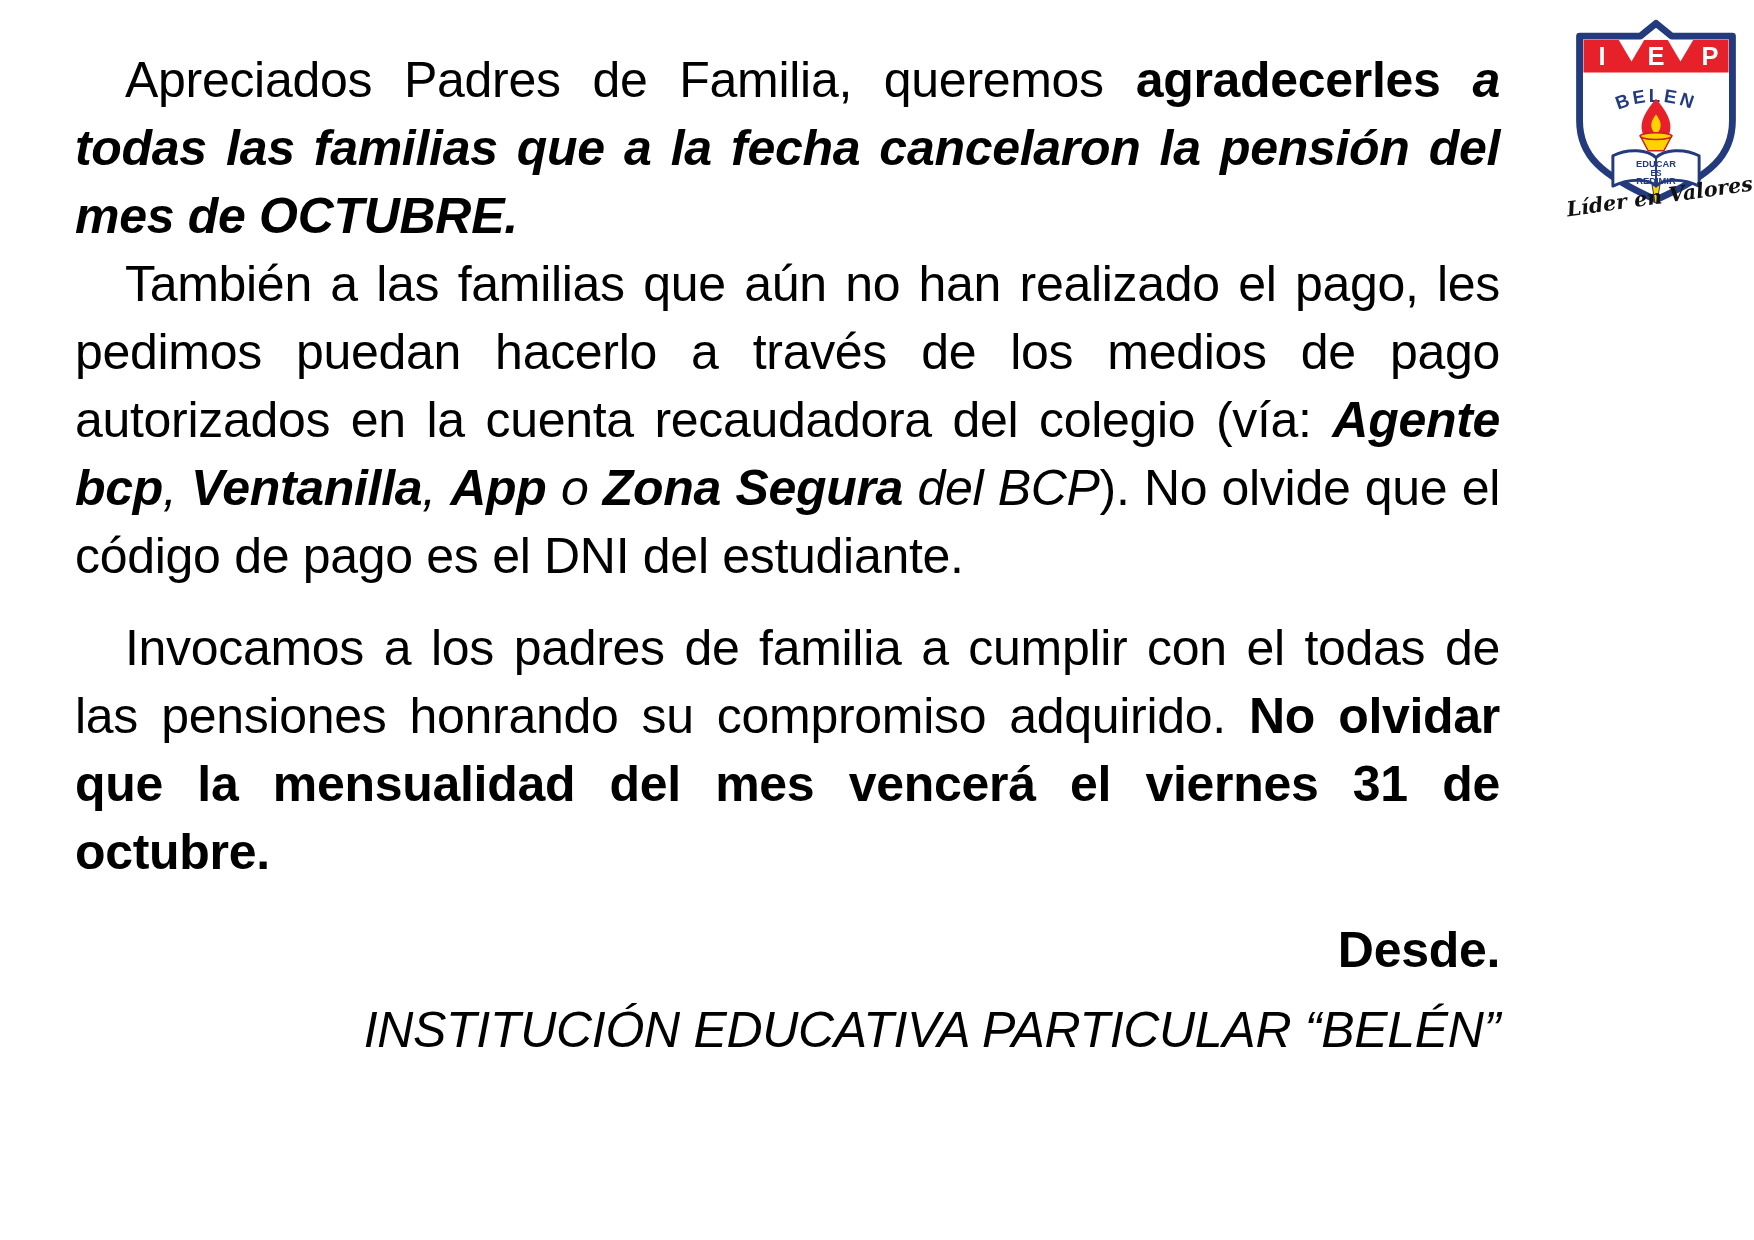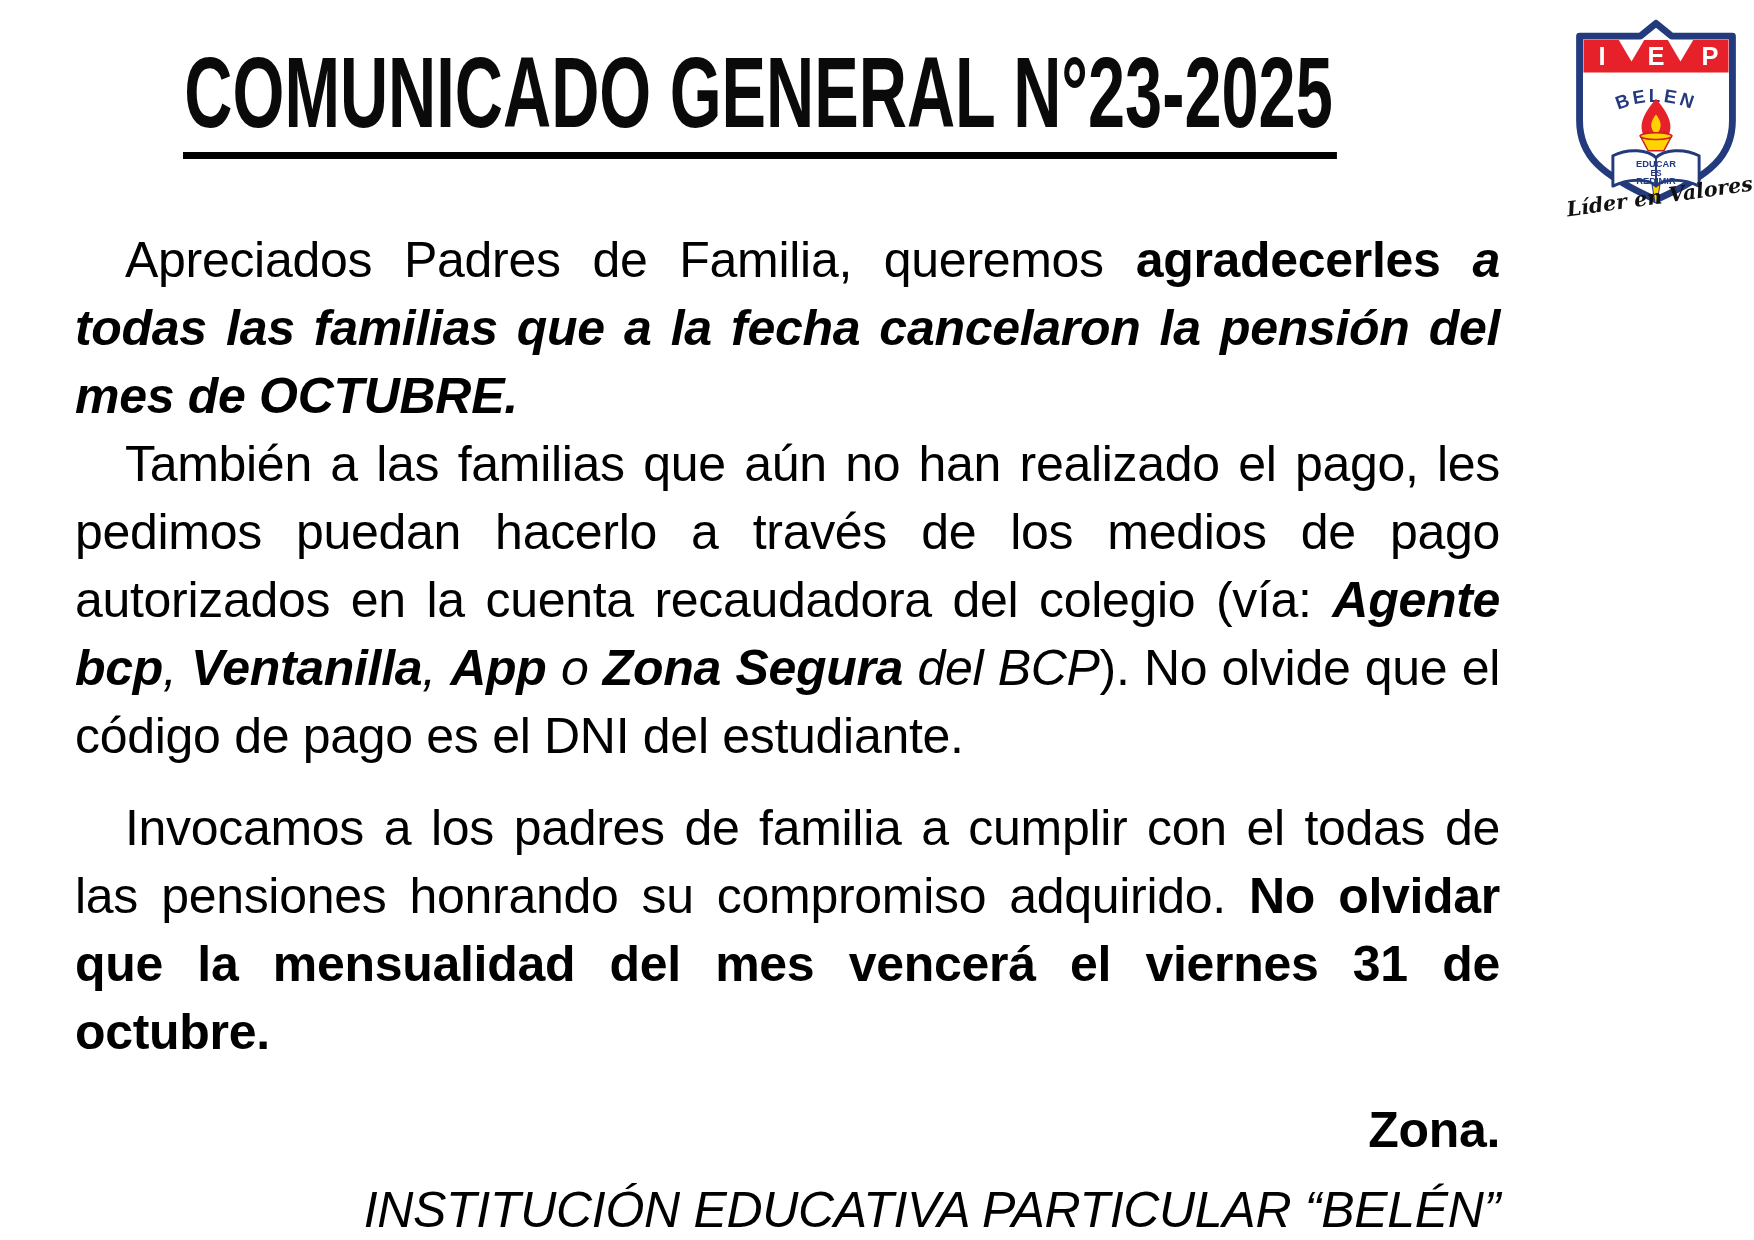--- a/index.html
+++ b/index.html
@@ -60,23 +60,20 @@
     font-weight:400;
     font-style:italic;
     text-indent:0;
   }
 </style>
 </head>
 <body>
 
 <div class="page">
 
-  <div class="title-row">
-    <h1 class="doc-title">COMUNICADO GENERAL N°23-2025</h1>
-  </div>
 
   <div class="logo-wrap">
     <svg viewBox="0 0 200 215" xmlns="http://www.w3.org/2000/svg" font-family="Liberation Sans, sans-serif">
 
       <path d="M 22,26 L 84,26 L 100,13 L 116,26 L 178,26 L 178,112
                C 178,148 156,168 100,193 C 44,168 22,148 22,112 Z" fill="#ffffff" stroke="#233a7d" stroke-width="7" stroke-linejoin="round"></path>
 
       <path d="M 26,30 L 174,30 L 174,63 L 26,63 Z" fill="#e62129"></path>
       <path d="M 62,30 L 88,30 L 75,52 Z" fill="#ffffff"></path>
       <path d="M 112,30 L 138,30 L 125,52 Z" fill="#ffffff"></path>
@@ -110,18 +107,18 @@
 
   <div class="body-text">
 
     <p><span>Apreciados Padres de Familia, queremos </span><span class="run-b">agradecerles </span><span class="run-bi">a todas las familias que a la fecha cancelaron la pensión del mes de OCTUBRE.</span></p>
 
     <p><span>También a las familias que aún no han realizado el pago, les  pedimos puedan hacerlo a través de los medios de pago autorizados en la cuenta recaudadora del colegio (vía: </span><span class="run-bi">Agente bcp</span><span class="run-i">, </span><span class="run-bi">Ventanilla</span><span class="run-i">, </span><span class="run-bi">App</span><span class="run-i"> o </span><span class="run-bi">Zona Segura</span><span class="run-i"> del BCP</span><span>). No olvide que el código de pago es el DNI del estudiante.</span></p>
 
     <p class="p-invocamos"><span>Invocamos a los padres de familia a cumplir con el todas de las pensiones honrando su compromiso adquirido.  </span><span class="run-b">No olvidar que la mensualidad del mes vencerá el viernes 31 de octubre.</span></p>
 
 
-    <p class="signoff">Zona.</p>
+    <p class="signoff">Desde.</p>
 
     <p class="signature">INSTITUCIÓN EDUCATIVA PARTICULAR “BELÉN”</p>
 
   </div>
 </div>
 
 </body></html>

